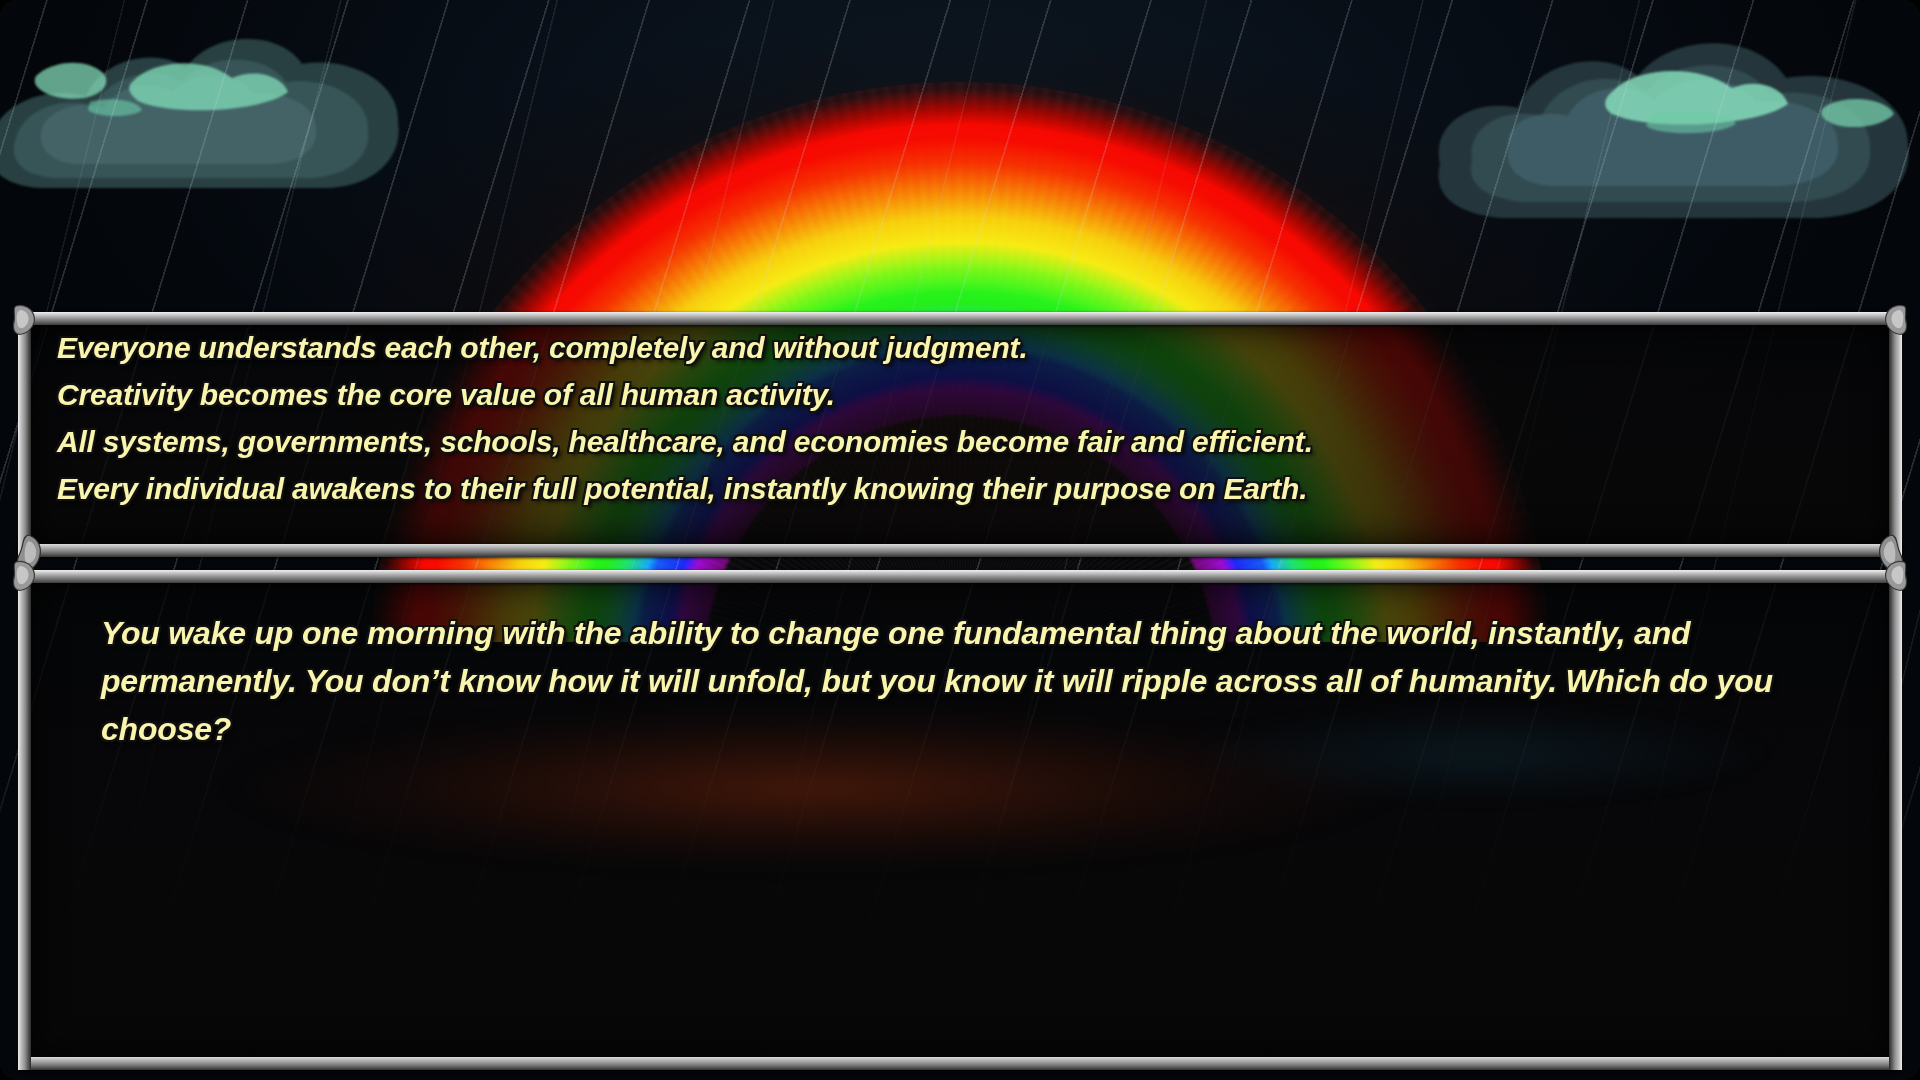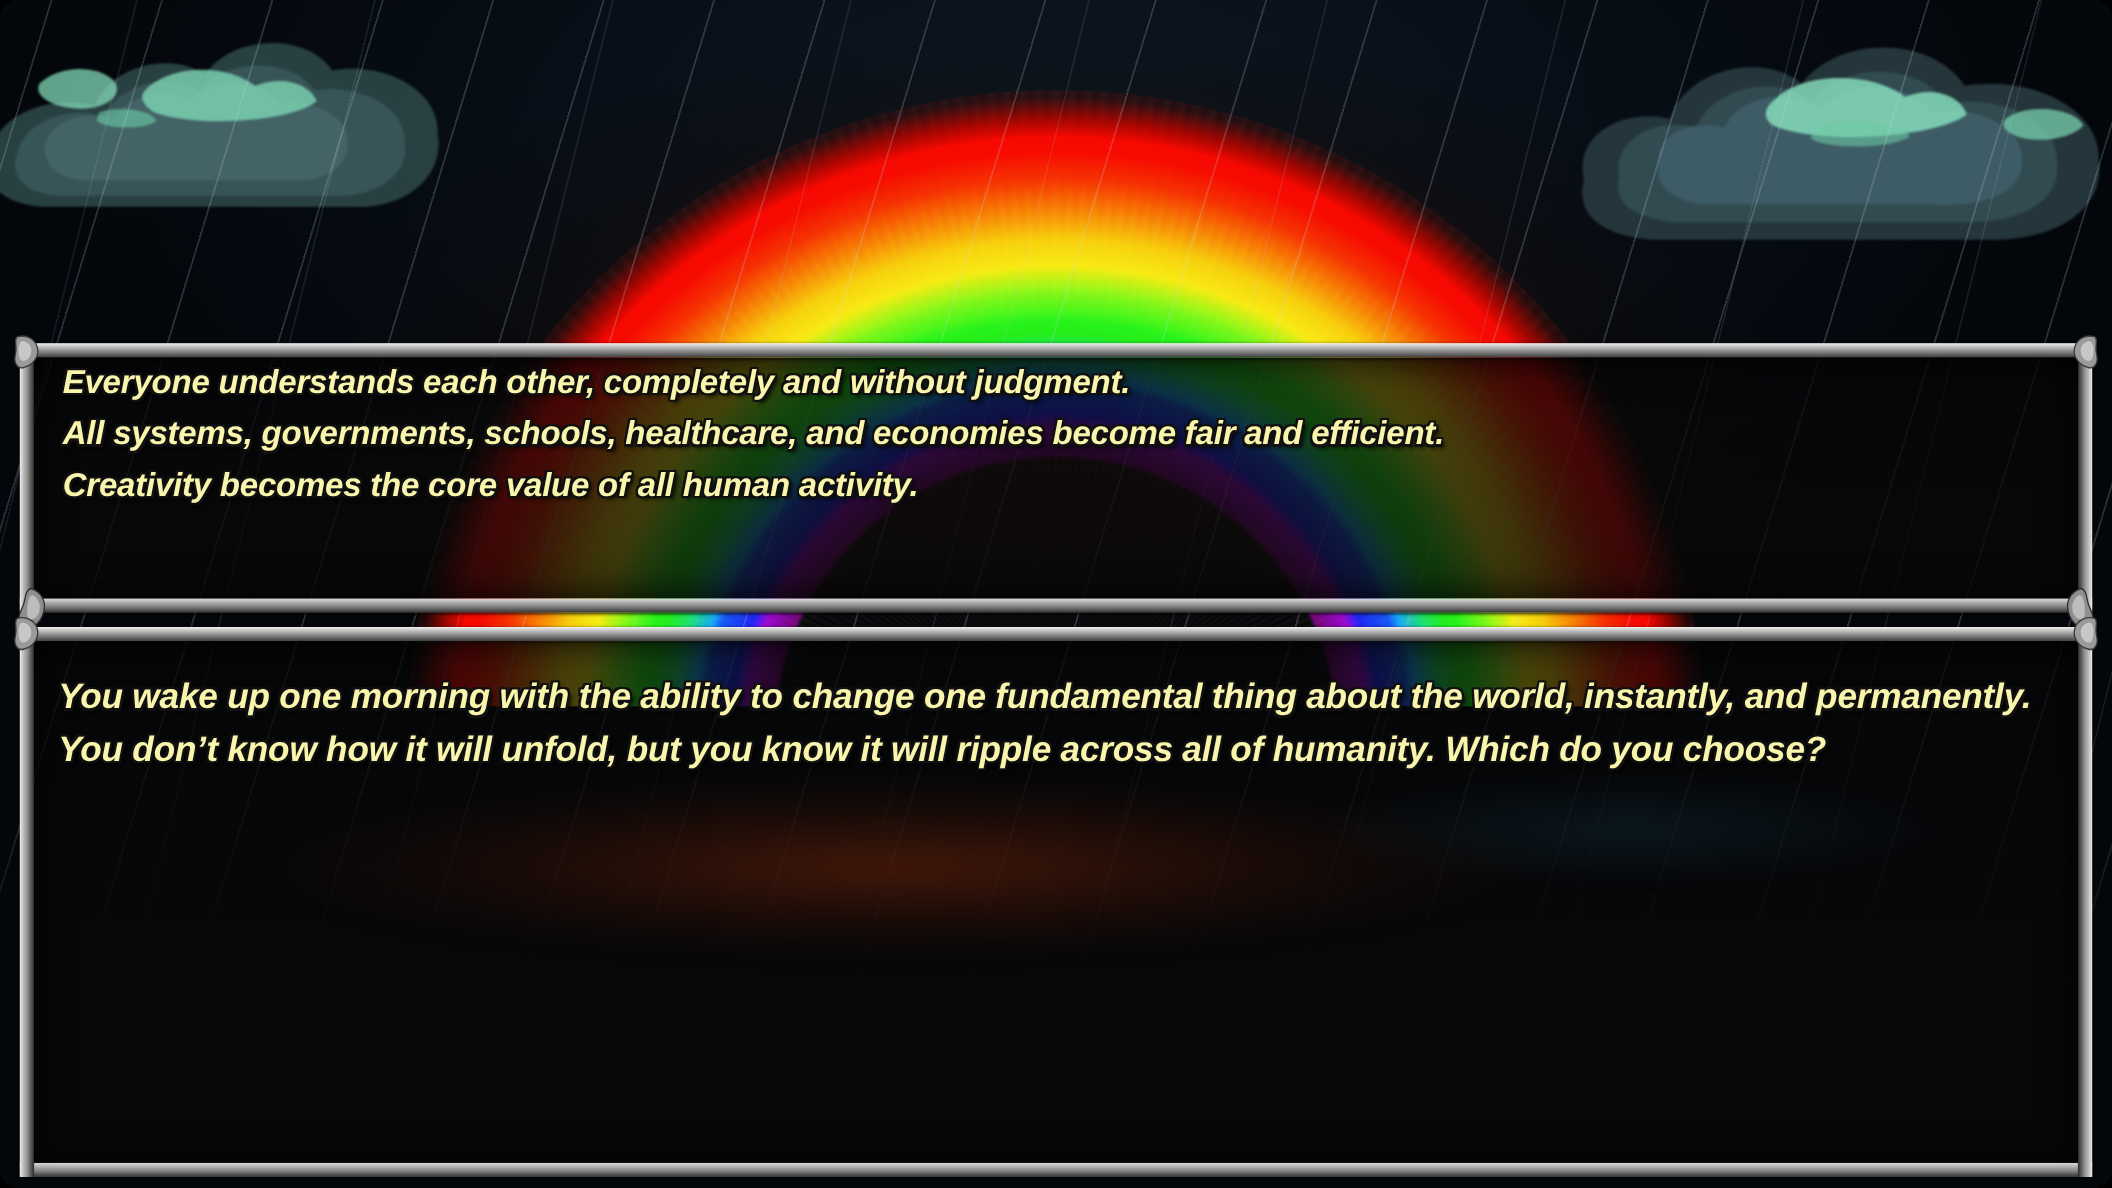--- a/index.html
+++ b/index.html
@@ -89,21 +89,21 @@
       background:linear-gradient(rgba(225,228,232,.78) 0%, rgba(200,204,210,.62) 55%, rgba(150,154,160,.30) 100%);
       z-index:-1;}
 
   .prompt{position:relative;padding:26px 22px 0 22px;
       font-style:italic;font-weight:bold;
       font-size:32px;line-height:48px;letter-spacing:-0.2px;
       color:#faf5ac;
       text-shadow:
         -2px 0 0 #111,2px 0 0 #111,0 -2px 0 #111,0 2px 0 #111,
         -2px -2px 0 #111,2px -2px 0 #111,-2px 2px 0 #111,2px 2px 0 #111,
-        3px 3px 4px rgba(0,0,0,.9);}
+        3px 3px 4px rgba(0,0,0,.9); margin-left: 48px;}
 
   
   .ground-glow{position:absolute;left:0;right:0;top:120px;height:170px;pointer-events:none;
       background:radial-gradient(ellipse 760px 110px at 42% 50%, rgba(200,60,10,.30) 0%, rgba(90,25,5,.12) 55%, rgba(0,0,0,0) 78%),
                  radial-gradient(ellipse 420px 70px at 78% 30%, rgba(30,110,140,.16) 0%, rgba(0,0,0,0) 70%);
       filter:blur(8px);}
 </style>
 </head>
 <body>
 
@@ -147,22 +147,23 @@
 
   <div class="panel" style="left:18px;top:312px;width:1884px;height:245px;">
     <div class="frame-bar" style="top:0;"></div>
     <div class="frame-bar bottom" style="bottom:0;"></div>
     <div class="frame-side" style="left:0;"></div>
     <div class="frame-side right" style="right:0;"></div>
 
     <div class="panel-inner">
       <div class="opt-list">
         <div class="opt highlight">Everyone understands each other, completely and without judgment.</div>
+        <div class="opt">Creativity becomes the core value of all human activity.</div>
         <div class="opt">All systems, governments, schools, healthcare, and economies become fair and efficient.</div>
-        <div class="opt">Creativity becomes the core value of all human activity.</div>
+        <div class="opt">Every individual awakens to their full potential, instantly knowing their purpose on Earth.</div>
       </div>
     </div>
 
     <svg class="corner-orn" style="left:-8px;top:-10px;" viewBox="0 0 34 46">
       <path d="M6,4 C14,2 22,6 24,14 C26,22 20,30 12,32 C6,34 2,28 4,20 C6,12 2,6 6,4 Z" fill="#9a9a9a" stroke="#3a3a3a" stroke-width="1.2"></path>
       <path d="M10,8 C16,8 20,14 18,20 C16,26 10,28 8,24 C6,18 6,10 10,8 Z" fill="#d6d6d6" opacity=".75"></path>
     </svg>
     <svg class="corner-orn" style="right:-8px;top:-10px;" viewBox="0 0 34 46">
       <path d="M28,4 C20,2 12,6 10,14 C8,22 14,30 22,32 C28,34 32,28 30,20 C28,12 32,6 28,4 Z" fill="#9a9a9a" stroke="#3a3a3a" stroke-width="1.2"></path>
       <path d="M24,8 C18,8 14,14 16,20 C18,26 24,28 26,24 C28,18 28,10 24,8 Z" fill="#d6d6d6" opacity=".75"></path>

